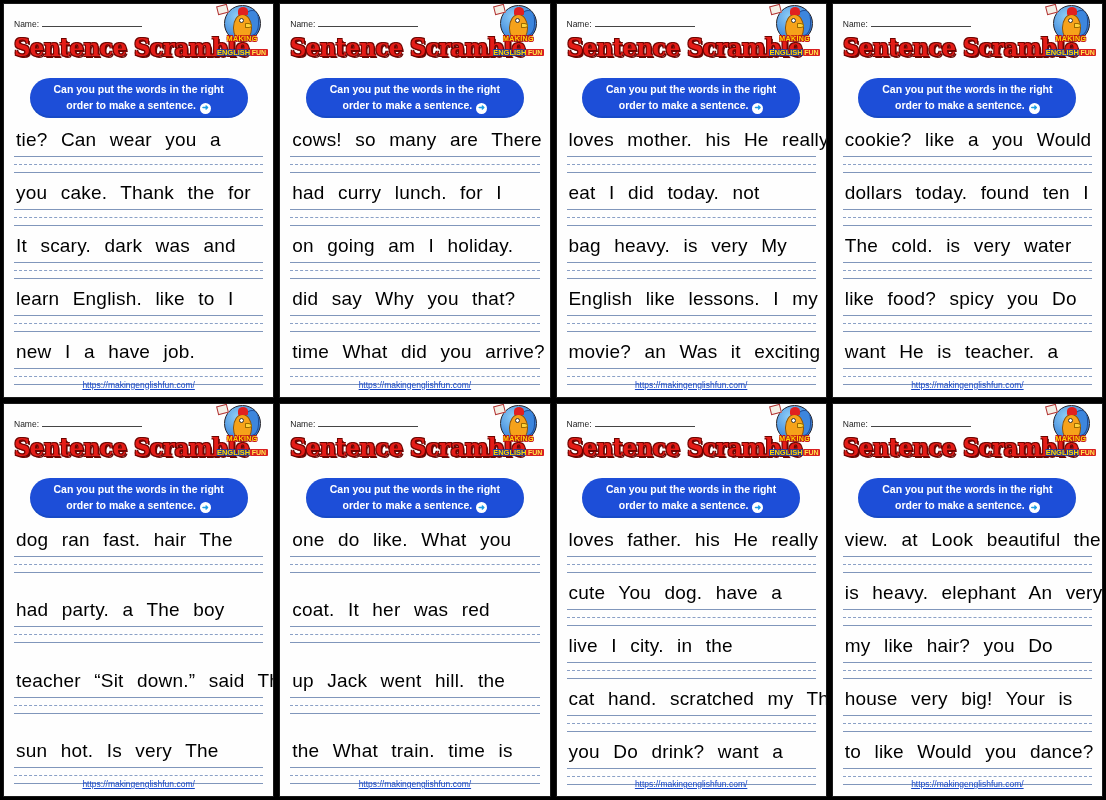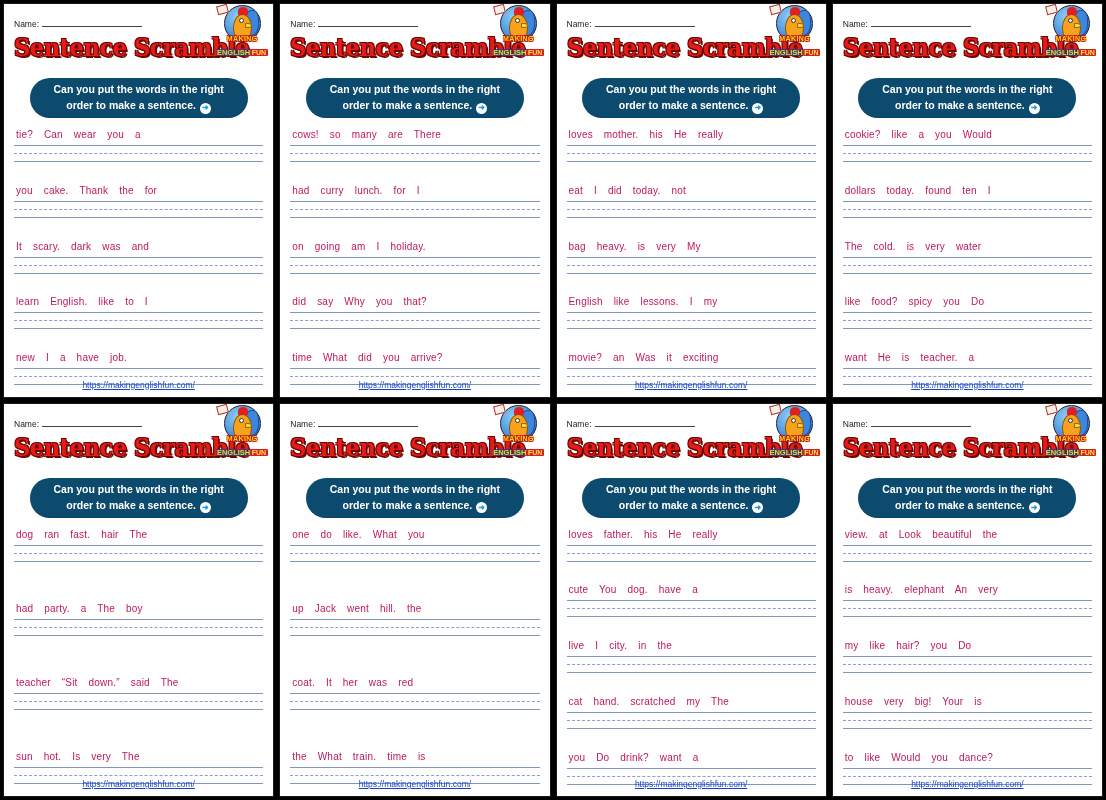--- a/index.html
+++ b/index.html
@@ -60,40 +60,40 @@
   .logo-text { margin-top: -7px; font-weight: bold; line-height: 1.05; position: relative; }
   .logo-making  { display: block; font-size: 7px; color: #ffd500; letter-spacing: 0.4px;
                   text-shadow: -0.7px -0.7px 0 #c31111, 0.7px -0.7px 0 #c31111, -0.7px 0.7px 0 #c31111, 0.7px 0.7px 0 #c31111; }
   .logo-english { font-size: 7.5px; color: #ffd500;
                   text-shadow: -0.7px -0.7px 0 #1c3f9e, 0.7px -0.7px 0 #1c3f9e, -0.7px 0.7px 0 #1c3f9e, 0.7px 0.7px 0 #1c3f9e; }
   .logo-fun     { font-size: 7px; color: #ffe44d; background: #d81f1f; padding: 0 1.5px; border-radius: 1px; }
 
   
   .instruction {
     margin: 2px auto 0 auto; width: 218px; height: 40px;
-    background: #0c4a6e; border-radius: 20px;
+    background: #1d4ed8; border-radius: 20px;
     color: #fff; font-weight: bold; font-size: 10.5px;
     text-align: center; display: flex; flex-direction: column;
     justify-content: center; line-height: 1.5;
     box-shadow: inset 0 -2px 0 rgba(0,60,120,0.18);
   }
   .arrow-icon {
     display: inline-flex; align-items: center; justify-content: center;
     width: 11px; height: 11px; border-radius: 50%;
     background: #fff; color: #1b9ce4; font-size: 8px; font-weight: bold;
     margin-left: 4px; vertical-align: -1px;
   }
 
   
   .sentences {
     margin-top: 11px; height: 256px;
     display: flex; flex-direction: column; justify-content: space-between;
   }
   .sentence-text {
-    font-size: 10px; color: #be185d; word-spacing: 8px;
+    font-size: 19px; color: #000000; word-spacing: 8px;
     letter-spacing: 0.2px; white-space: nowrap; padding-left: 2px;
   }
   .write-lines {
     margin-top: 5px; height: 17px;
     border-top: 1.5px solid #8096bb; border-bottom: 1.5px solid #8096bb;
     display: flex; align-items: center;
   }
   .write-lines .dashed { width: 100%; height: 0; border-top: 1.6px dashed #8aa0c6; }
 
   
@@ -484,34 +484,34 @@
 
     <div class="sentences">
   <div class="sentence-block">
     <div class="sentence-text">one do like. What you</div>
     <div class="write-lines">
       <div class="dashed"></div>
     </div>
   </div>
 
   <div class="sentence-block">
+    <div class="sentence-text">coat. It her was red</div>
+    <div class="write-lines">
+      <div class="dashed"></div>
+    </div>
+  </div>
+
+  <div class="sentence-block">
     <div class="sentence-text">up Jack went hill. the</div>
     <div class="write-lines">
       <div class="dashed"></div>
     </div>
   </div>
 
   <div class="sentence-block">
-    <div class="sentence-text">coat. It her was red</div>
-    <div class="write-lines">
-      <div class="dashed"></div>
-    </div>
-  </div>
-
-  <div class="sentence-block">
     <div class="sentence-text">the What train. time is</div>
     <div class="write-lines">
       <div class="dashed"></div>
     </div>
   </div>
 
 </div>
 
     <div class="footer">
       <a class="footer-link">https://makingenglishfun.com/</a>

